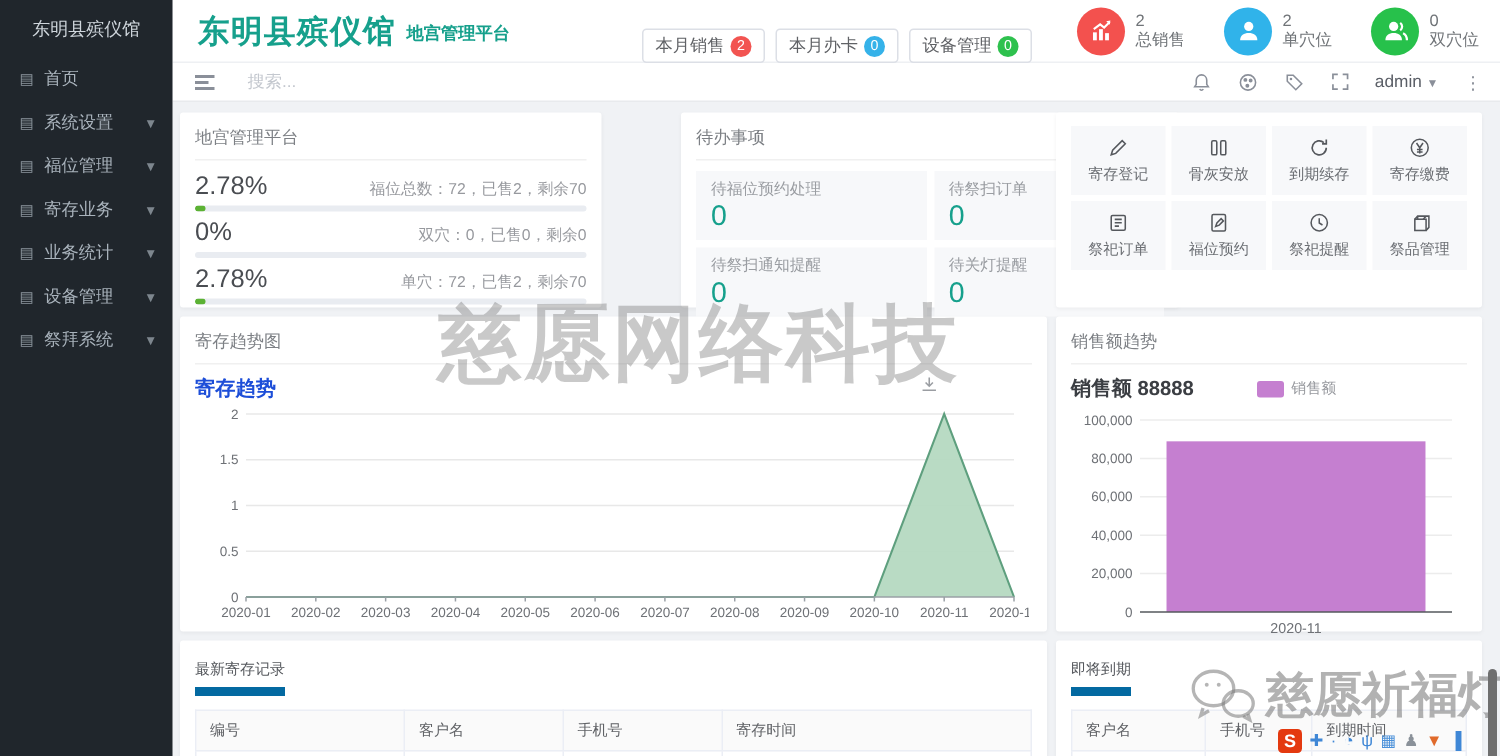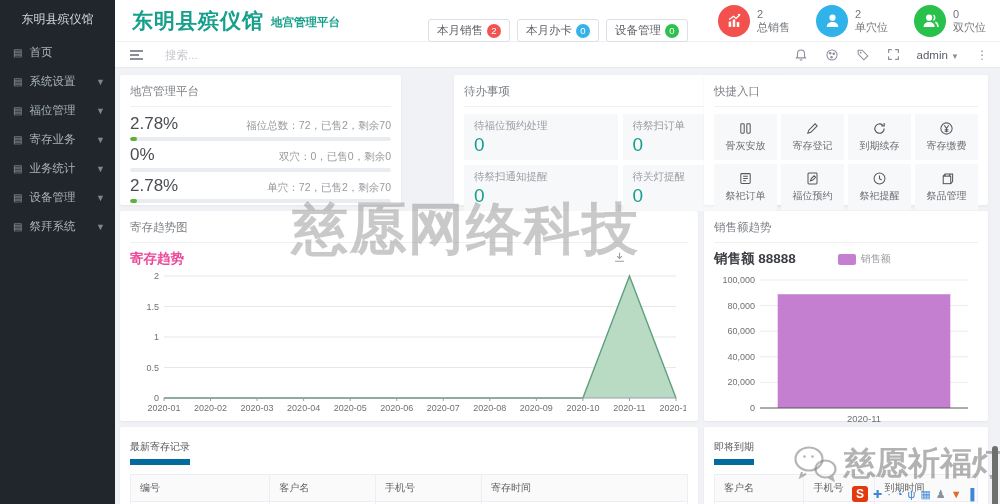--- a/index.html
+++ b/index.html
@@ -61,21 +61,21 @@
   .todo-label { font-size:10.5px; color:#9a9da2; }
   .todo-num { font-size:19px; color:#16a08c; margin-top:1px; }
 
   #card-quick { left:704px; top:75px; width:284px; height:130px; }
   .quick-grid { display:grid; grid-template-columns:repeat(4,1fr); gap:4px; }
   .quick-tile { background:#f7f8fa; height:46px; display:flex; flex-direction:column; align-items:center; justify-content:center; gap:3px; cursor:pointer; }
   .quick-label { font-size:10px; color:#6b6e73; }
 
   #card-dtrend { left:120px; top:211px; width:578px; height:210px; }
   .inner-title-row { display:flex; align-items:center; margin-top:2px; }
-  .inner-title { font-size:13.5px; font-weight:bold; color:#ec4899; }
+  .inner-title { font-size:13.5px; font-weight:bold; color:#1d4ed8; }
   .dl-icon { margin-left:auto; margin-right:62px; cursor:pointer; }
 
   #card-strend { left:704px; top:211px; width:284px; height:210px; }
   .strend-head { display:flex; align-items:center; margin-top:3px; }
   .strend-title { font-size:13.5px; font-weight:bold; color:#3b3e43; }
   .legend { display:flex; align-items:center; gap:5px; margin-left:42px; }
   .legend-swatch { width:18px; height:11px; border-radius:2px; background:#c57fd0; }
   .legend-label { font-size:10px; color:#97999e; }
 
   .tab-title { display:inline-block; font-size:10px; color:#55585d; padding-bottom:5px; border-bottom:6px solid #0369a1; cursor:pointer; }
@@ -286,34 +286,33 @@
         <div class="todo-num">0</div>
       </div>
       <div class="todo-box">
         <div class="todo-label">待关灯提醒</div>
         <div class="todo-num">0</div>
       </div>
     </div>
   </div>
 
   <div class="card" id="card-quick">
-    <div class="card-title">快捷入口</div>
     <div class="quick-grid">
+      <div class="quick-tile">
+        <svg width="15" height="15" viewBox="0 0 16 16" fill="none" stroke="#55585d" stroke-width="1.1">
+            <path d="M3 13l1-3.2 6.8-6.8 2.2 2.2-6.8 6.8z"></path>
+          </svg>
+        <span class="quick-label">寄存登记</span>
+      </div>
       <div class="quick-tile">
         <svg width="15" height="15" viewBox="0 0 16 16" fill="none" stroke="#55585d" stroke-width="1.1">
             <rect x="3" y="3" width="3.6" height="10" rx="1"></rect>
             <rect x="9.4" y="3" width="3.6" height="10" rx="1"></rect>
           </svg>
         <span class="quick-label">骨灰安放</span>
-      </div>
-      <div class="quick-tile">
-        <svg width="15" height="15" viewBox="0 0 16 16" fill="none" stroke="#55585d" stroke-width="1.1">
-            <path d="M3 13l1-3.2 6.8-6.8 2.2 2.2-6.8 6.8z"></path>
-          </svg>
-        <span class="quick-label">寄存登记</span>
       </div>
       <div class="quick-tile">
         <svg width="15" height="15" viewBox="0 0 16 16" fill="none" stroke="#55585d" stroke-width="1.2">
             <path d="M13 8a5 5 0 1 1-1.7-3.7"></path>
             <path d="M13 2.2v3h-3"></path>
           </svg>
         <span class="quick-label">到期续存</span>
       </div>
       <div class="quick-tile">
         <svg width="15" height="15" viewBox="0 0 16 16" fill="none" stroke="#55585d" stroke-width="1.1">

